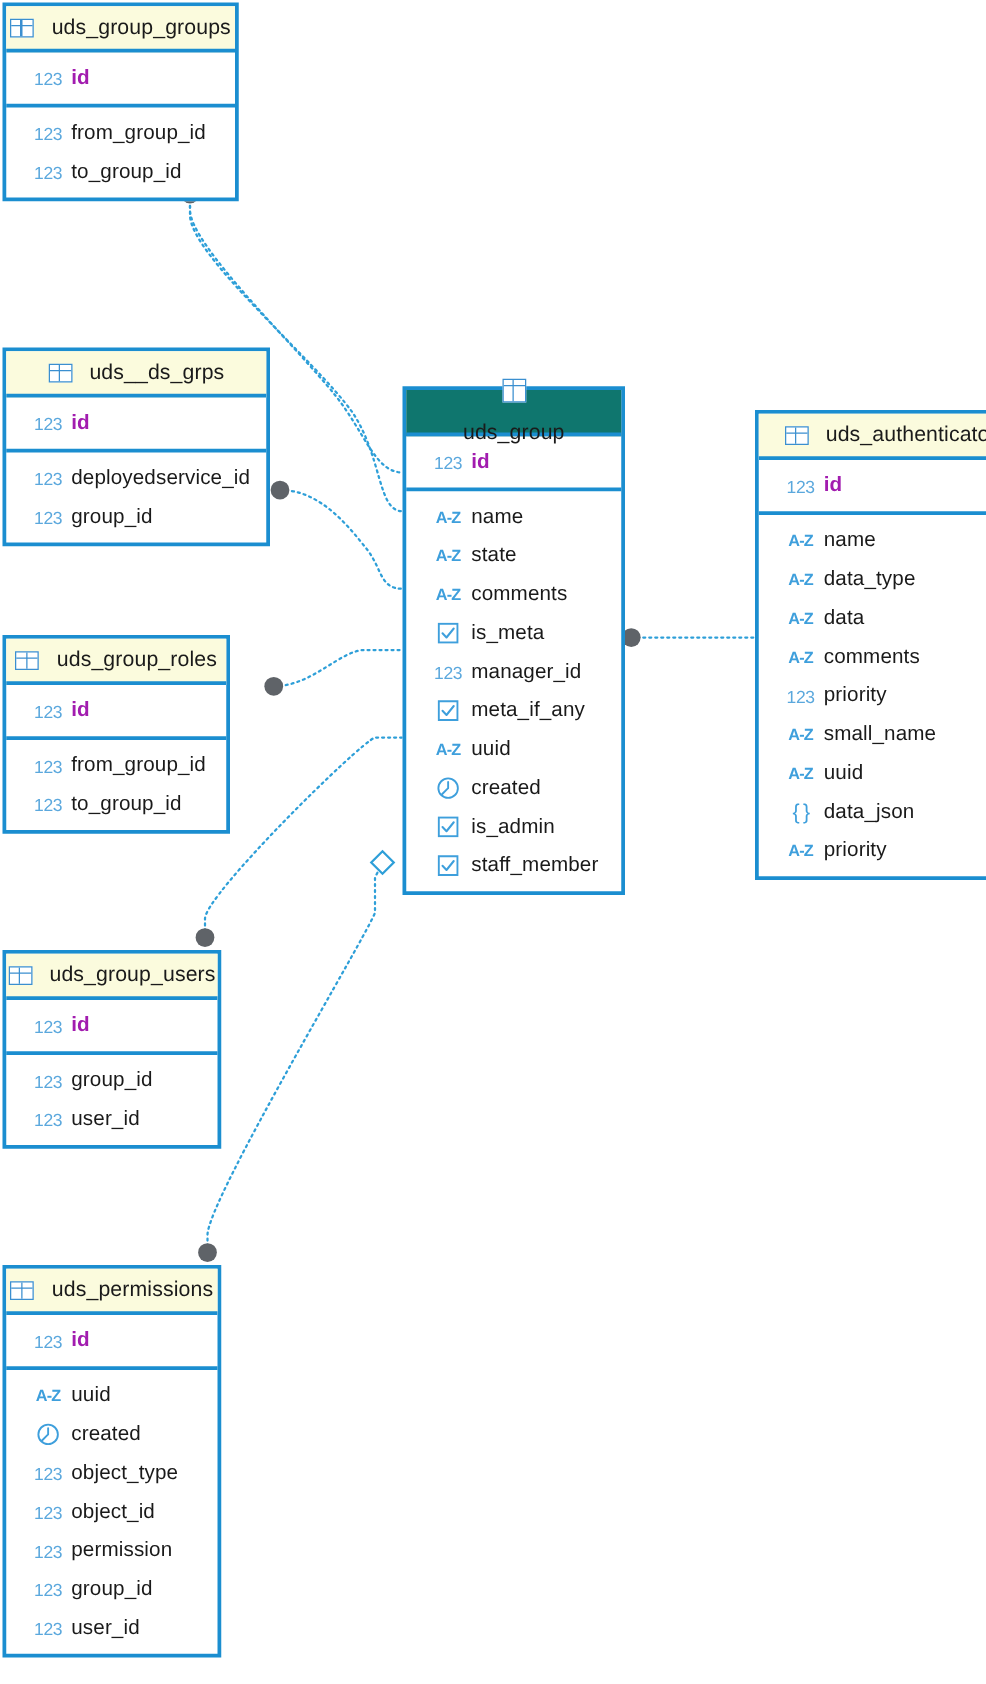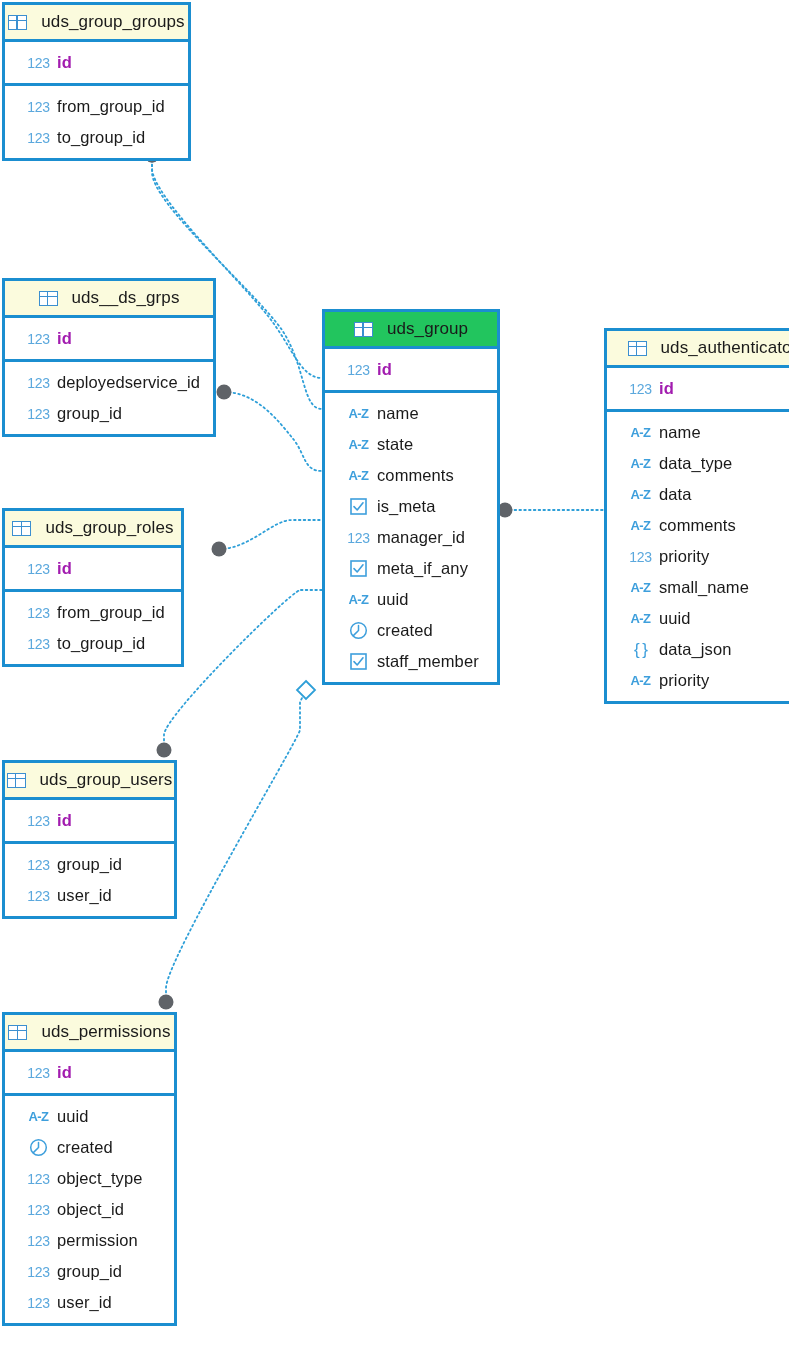--- a/index.html
+++ b/index.html
@@ -39,21 +39,22 @@
     background: #fbfbdd;
     height: 37px;
     display: flex;
     align-items: center;
     justify-content: center;
     gap: 14px;
     border-bottom: 3px solid #1b8ed0;
     padding: 0 6px;
   }
   .table-box.selected > .tbl-header {
-    background: #22c55e;
+    background: #0f766e;
+    flex-direction: column;
   }
   .tbl-title {
     font-size: 17px;
     color: #1a1a1a;
     white-space: nowrap;
     letter-spacing: 0.1px;
   }
   .pk-section {
     box-sizing: border-box;
     border-bottom: 3px solid #1b8ed0;
@@ -413,20 +414,29 @@
           </span>
           <span class="col-name">created</span>
         </div>
         <div class="col-row">
           <span class="icon">
             <svg width="17" height="17" viewBox="0 0 17 17">
               <rect x="1" y="1" width="15" height="15" fill="#fff" stroke="#3e9fdc" stroke-width="1.6"></rect>
               <path d="M4 8.6 L7.2 12 L13 4.8" fill="none" stroke="#3e9fdc" stroke-width="1.6" stroke-linecap="round" stroke-linejoin="round"></path>
             </svg>
           </span>
+          <span class="col-name">is_admin</span>
+        </div>
+        <div class="col-row">
+          <span class="icon">
+            <svg width="17" height="17" viewBox="0 0 17 17">
+              <rect x="1" y="1" width="15" height="15" fill="#fff" stroke="#3e9fdc" stroke-width="1.6"></rect>
+              <path d="M4 8.6 L7.2 12 L13 4.8" fill="none" stroke="#3e9fdc" stroke-width="1.6" stroke-linecap="round" stroke-linejoin="round"></path>
+            </svg>
+          </span>
           <span class="col-name">staff_member</span>
         </div>
       </div>
     </div>
     <div class="table-box" style="left: 604px; top: 328px; width: 217px;">
       <div class="tbl-header">
         <span class="grid-icon"></span>
         <span class="tbl-title">uds_authenticator</span>
       </div>
       <div class="pk-section" style="padding-top: 5px; padding-bottom: 5px;">

